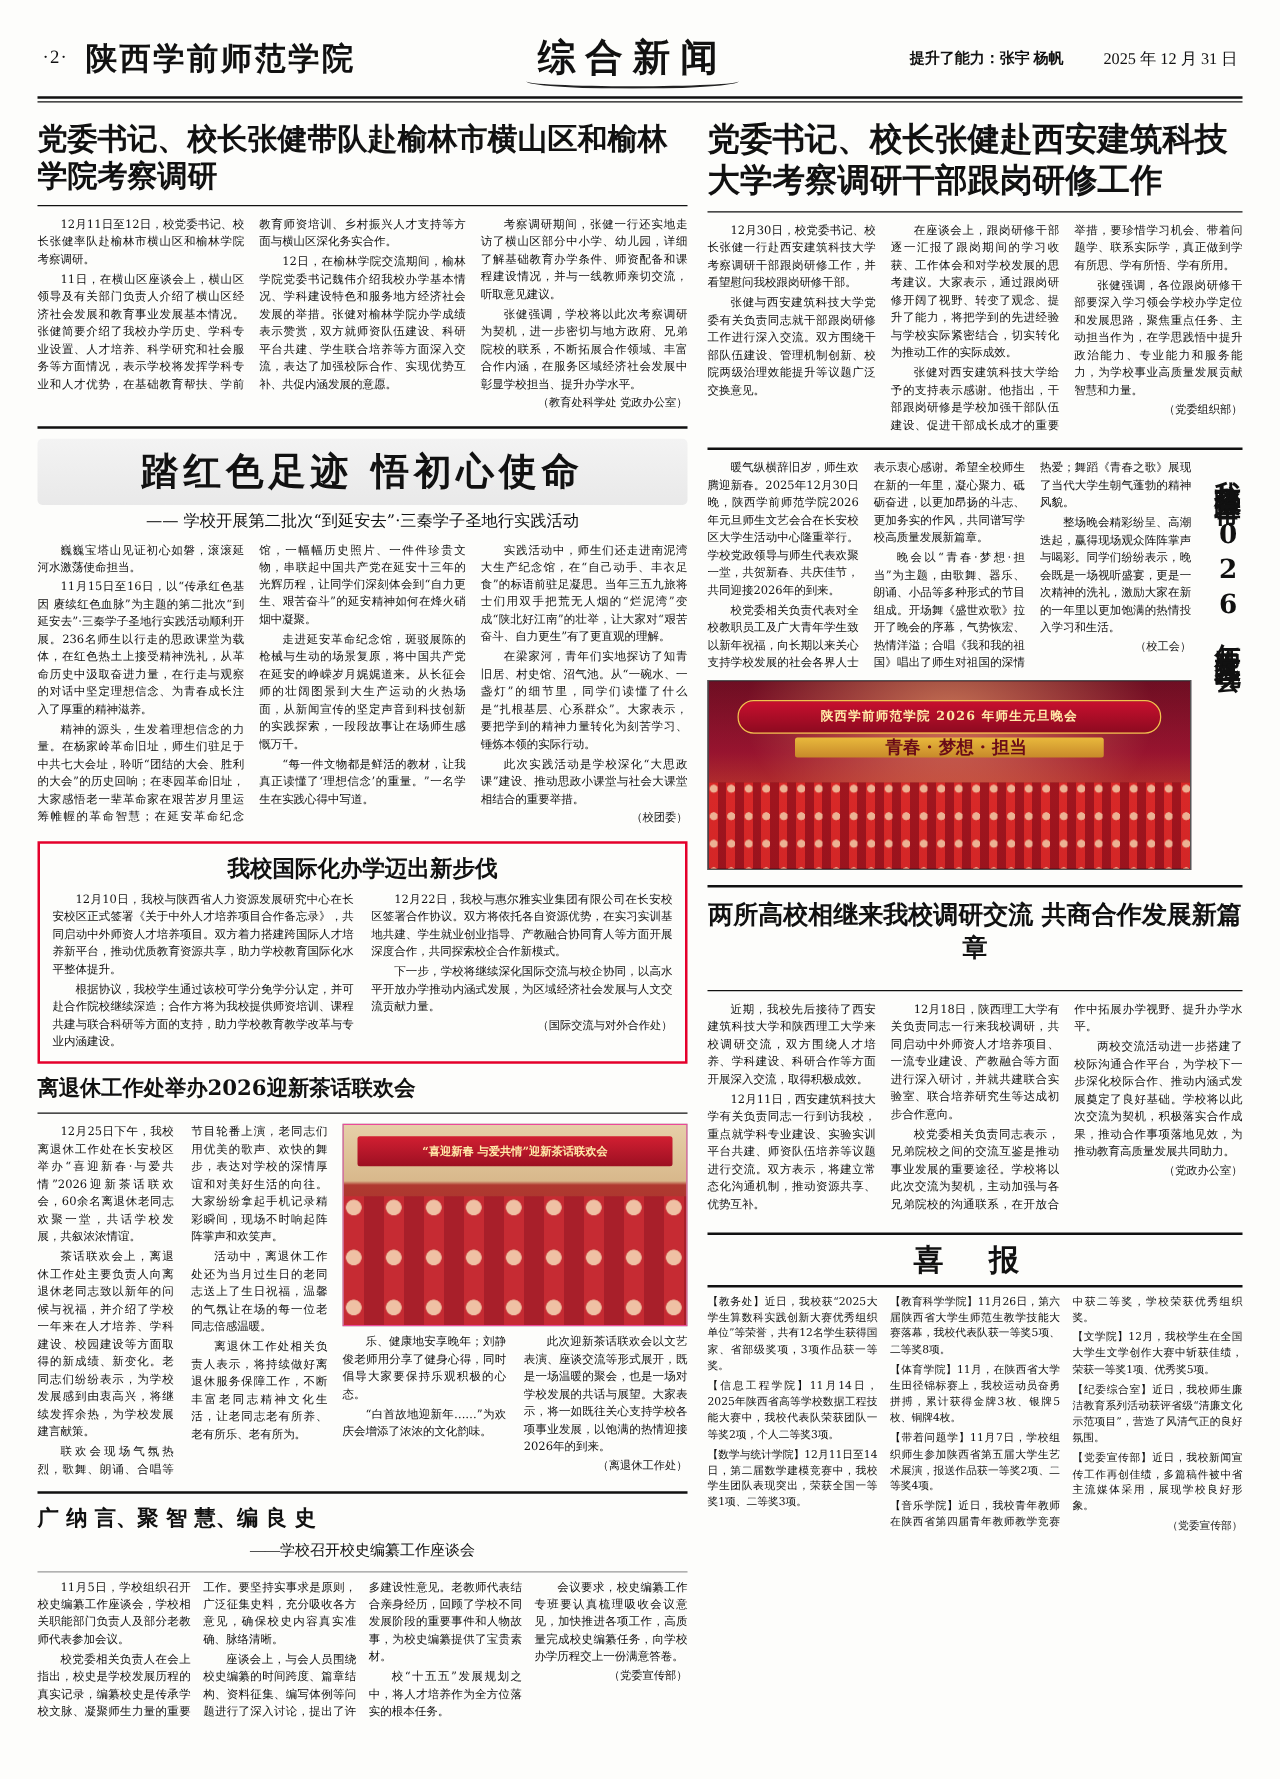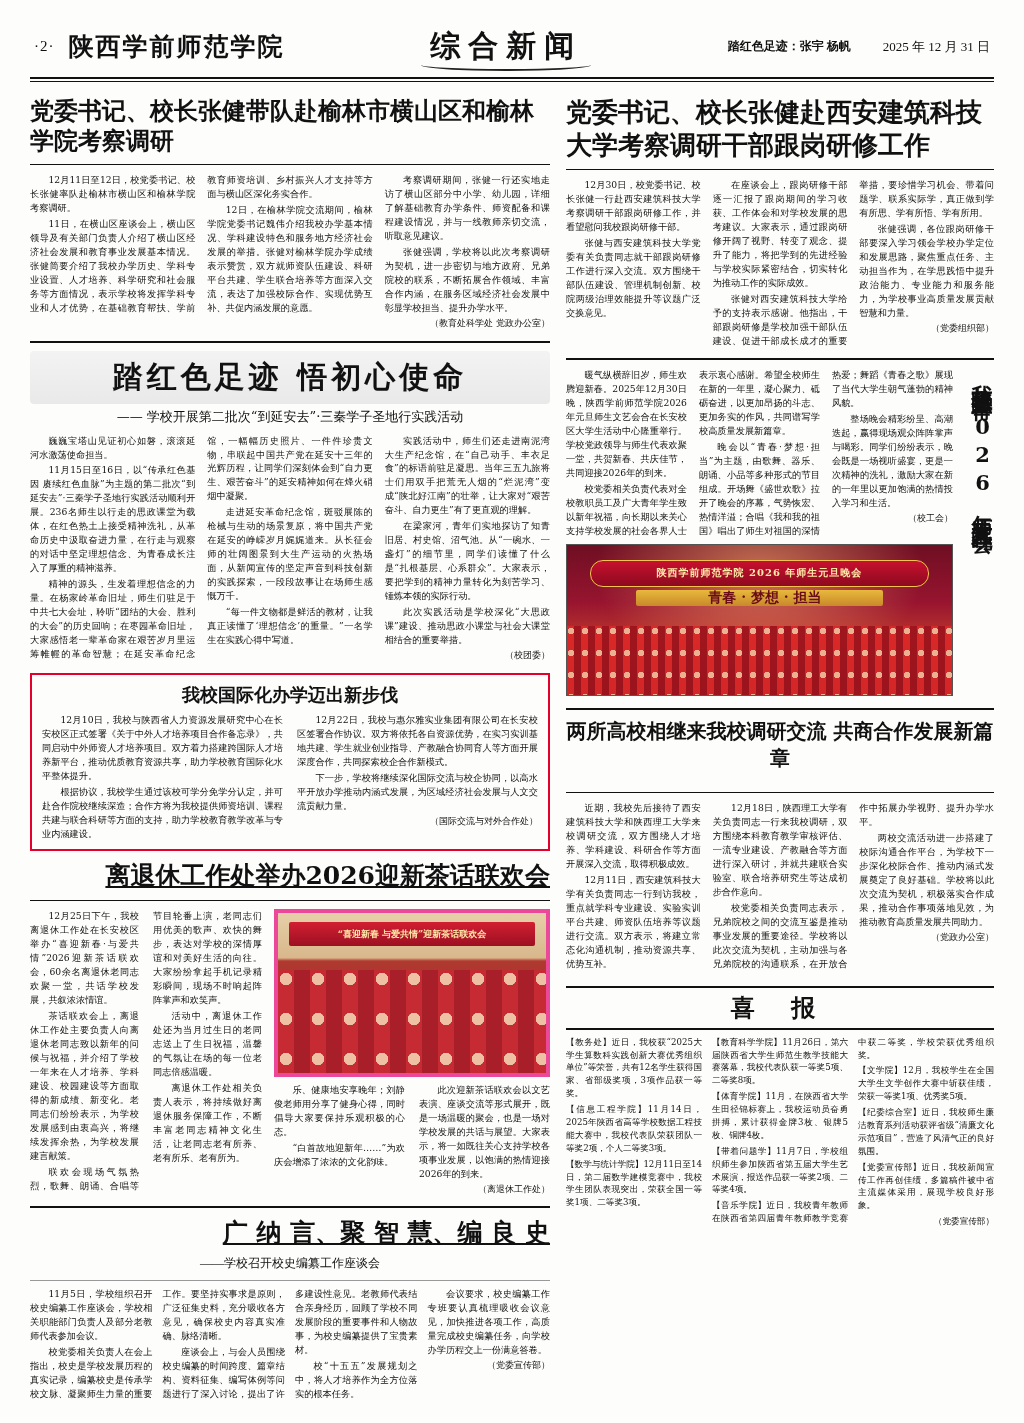--- a/index.html
+++ b/index.html
@@ -93,22 +93,22 @@
     margin:6px 0 2px 0;
     background:linear-gradient(#f3f3f3,#e9e9e9);
     padding:6px 0;border-radius:4px;
   }
   .feature-sub{
     text-align:center;font-size:13px;margin:4px 0 8px 0;
     font-family:"DejaVu Serif",serif;
   }
 
   .hl-center{
-    text-align:right;font-size:25px;font-weight:bold;
-    font-family:"DejaVu Serif",serif;margin:6px 0 6px 0;text-decoration:underline;
+    text-align:left;font-size:17px;font-weight:bold;
+    font-family:"DejaVu Serif",serif;margin:6px 0 6px 0;
   }
   .hl-center-sm{
     text-align:center;font-size:20px;font-weight:bold;
     font-family:"DejaVu Serif",serif;margin:6px 0 20px 0;
   }
   .sub-center{
     text-align:center;font-size:12px;margin:2px 0 8px 0;
   }
 
   
@@ -151,21 +151,21 @@
       linear-gradient(rgba(0,0,0,.2),rgba(0,0,0,.45));
   }
   .photo .heads{
     position:absolute;left:0;right:0;bottom:0;height:46%;
     background-image:radial-gradient(circle at 4px 5px, #f0c9a6 3px, transparent 3.4px);
     background-size:14px 22px;
     opacity:.85;
   }
 
   .photo-tea{
-    position:relative;overflow:hidden;border:4px solid #ec4899;
+    position:relative;overflow:hidden;border:1px solid #ec4899;
     background:#86efac;
   }
   .photo-tea .bg{
     position:absolute;inset:0;
     background:linear-gradient(#e6cfa8 0%, #d8b88b 28%, #b03a30 30%, #8b1b24 100%);
   }
   .photo-tea .redbanner{
     position:absolute;left:4%;right:4%;top:6%;height:15%;
     background:linear-gradient(#d21f32,#9c1022);
     color:#ffe9a8;font-size:9px;font-weight:bold;
@@ -217,21 +217,21 @@
 
 <div class="page">
 
   <div class="masthead">
     <div class="pageno">·2·</div>
     <div class="paper-name">陕西学前师范学院</div>
     <div class="section-title">
       <span>综合新闻</span>
       <span class="swoosh"></span>
     </div>
-    <div class="editor">踏红色足迹：张宇 杨帆</div>
+    <div class="editor">提升了能力：张宇 杨帆</div>
     <div class="pubdate">2025 年 12 月 31 日</div>
   </div>
   <div class="rule"></div>
   <div class="rule2"></div>
 
   <div class="content">
 
     <div class="col-left">
 
       <div>
@@ -360,21 +360,21 @@
       </div>
 
       <div class="hr-blk"></div>
 
       <div>
         <div class="hl-center-sm">两所高校相继来我校调研交流 共商合作发展新篇章</div>
         <div class="divider"></div>
         <div class="cols3 body-txt">
           <p>近期，我校先后接待了西安建筑科技大学和陕西理工大学来校调研交流，双方围绕人才培养、学科建设、科研合作等方面开展深入交流，取得积极成效。</p>
           <p>12月11日，西安建筑科技大学有关负责同志一行到访我校，重点就学科专业建设、实验实训平台共建、师资队伍培养等议题进行交流。双方表示，将建立常态化沟通机制，推动资源共享、优势互补。</p>
-          <p>12月18日，陕西理工大学有关负责同志一行来我校调研，双方围绕本科教育教学审核评估、一流专业建设、产教融合等方面进行深入研讨，并就共建联合实验室、联合培养研究生等达成初步合作意向。</p>
+          <p>12月18日，陕西理工大学有关负责同志一行来我校调研，共同启动中外师资人才培养项目、一流专业建设、产教融合等方面进行深入研讨，并就共建联合实验室、联合培养研究生等达成初步合作意向。</p>
           <p>校党委相关负责同志表示，兄弟院校之间的交流互鉴是推动事业发展的重要途径。学校将以此次交流为契机，主动加强与各兄弟院校的沟通联系，在开放合作中拓展办学视野、提升办学水平。</p>
           <p>两校交流活动进一步搭建了校际沟通合作平台，为学校下一步深化校际合作、推动内涵式发展奠定了良好基础。学校将以此次交流为契机，积极落实合作成果，推动合作事项落地见效，为推动教育高质量发展共同助力。</p>
           <p class="credit">（党政办公室）</p>
         </div>
       </div>
 
       <div>
         <div class="xibao-head">喜 报</div>
         <div class="xibao">
           <p>【教务处】近日，我校获“2025大学生算数科实践创新大赛优秀组织单位”等荣誉，共有12名学生获得国家、省部级奖项，3项作品获一等奖。</p>

